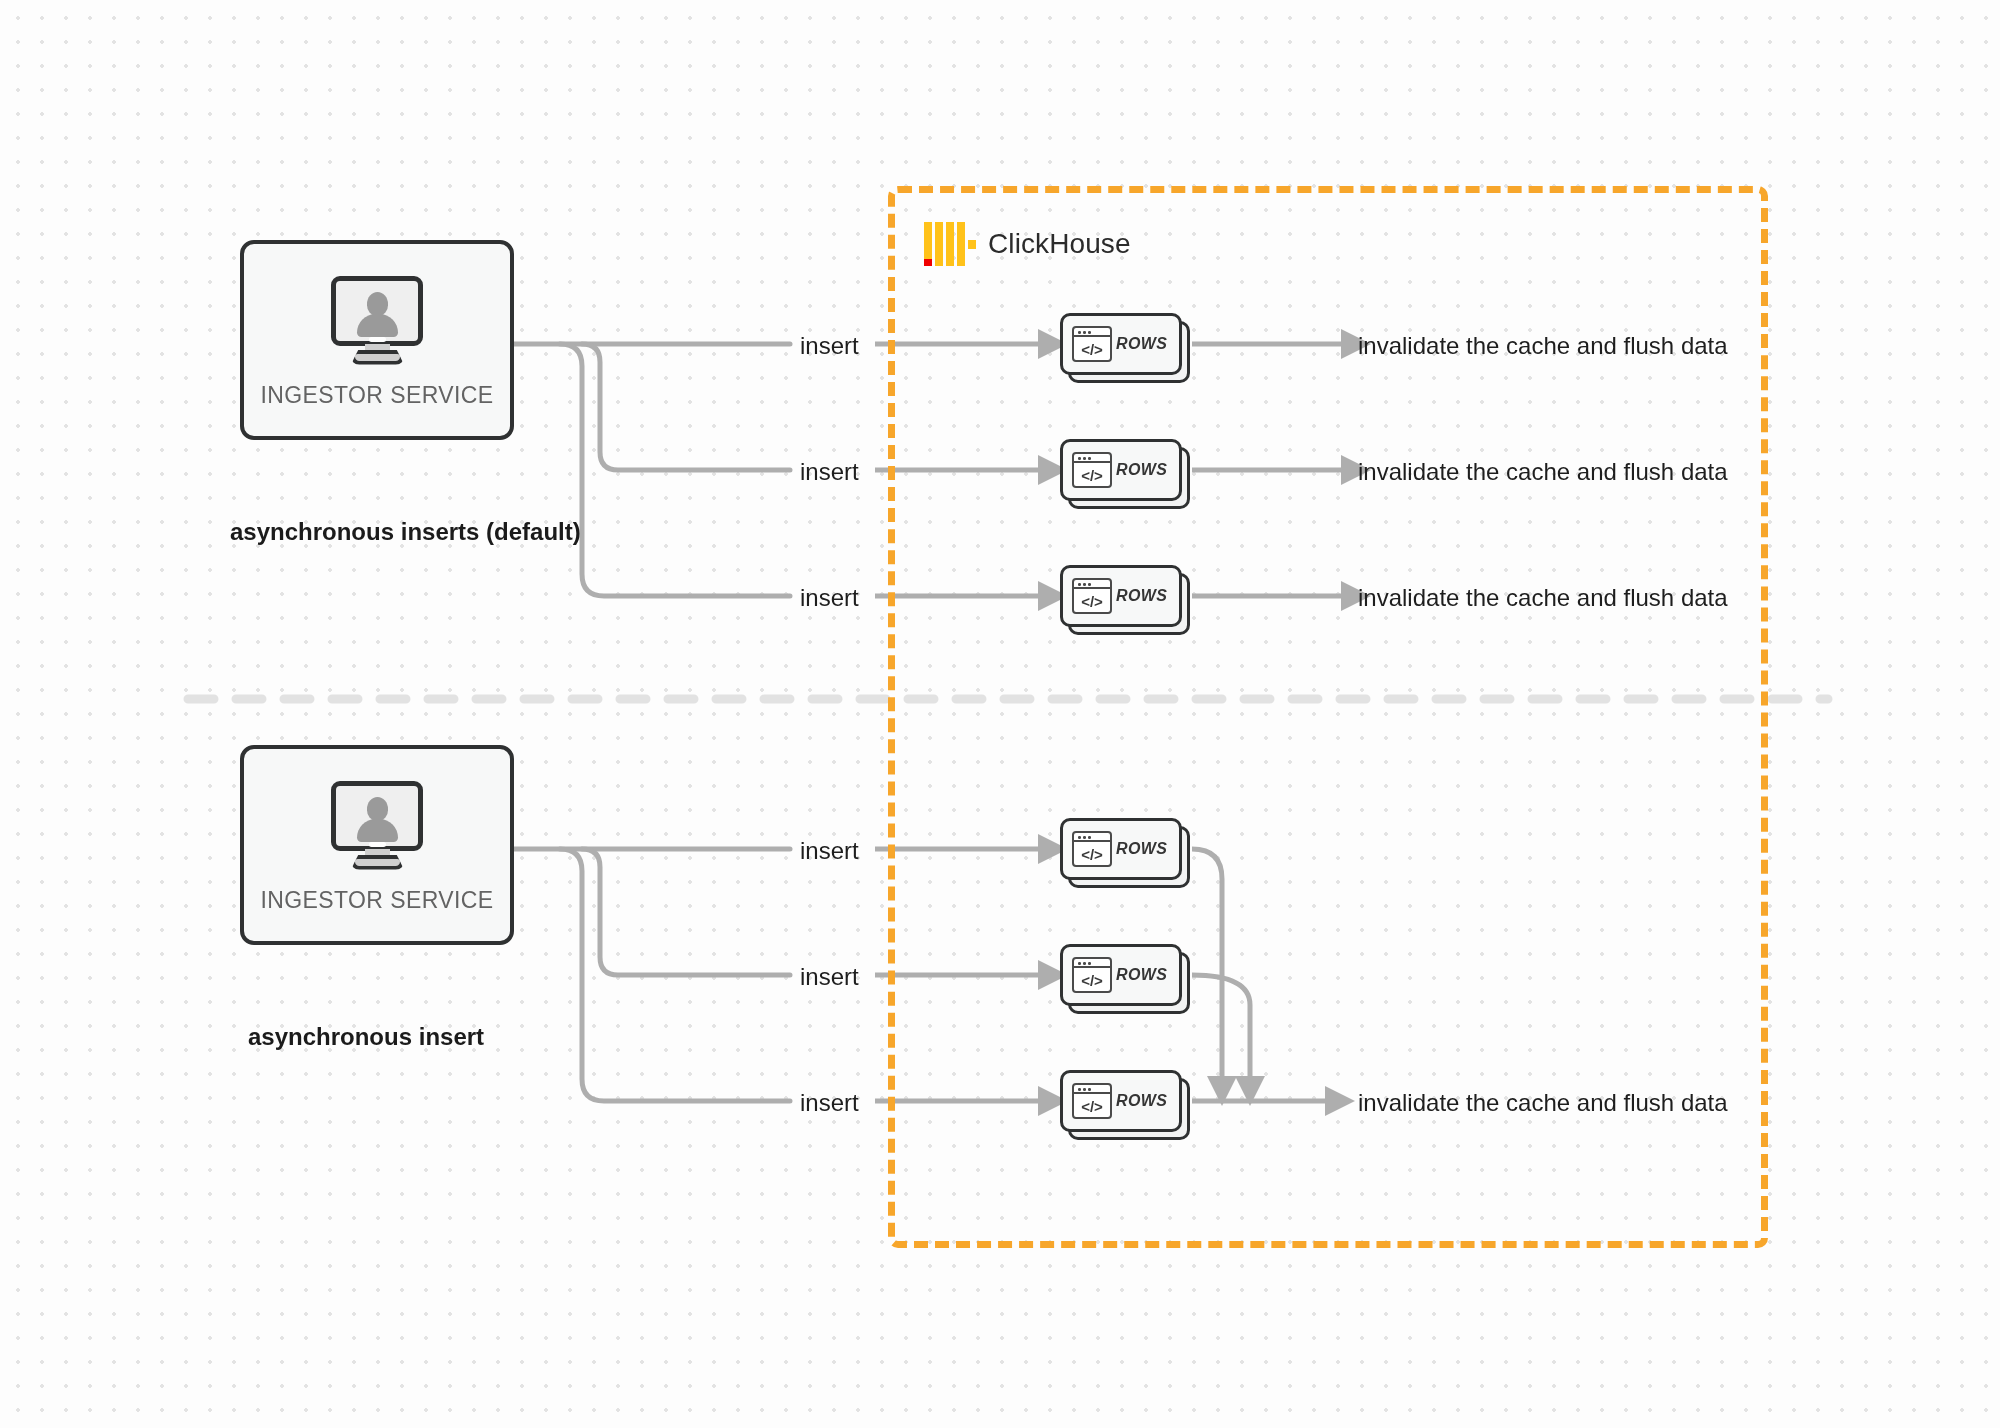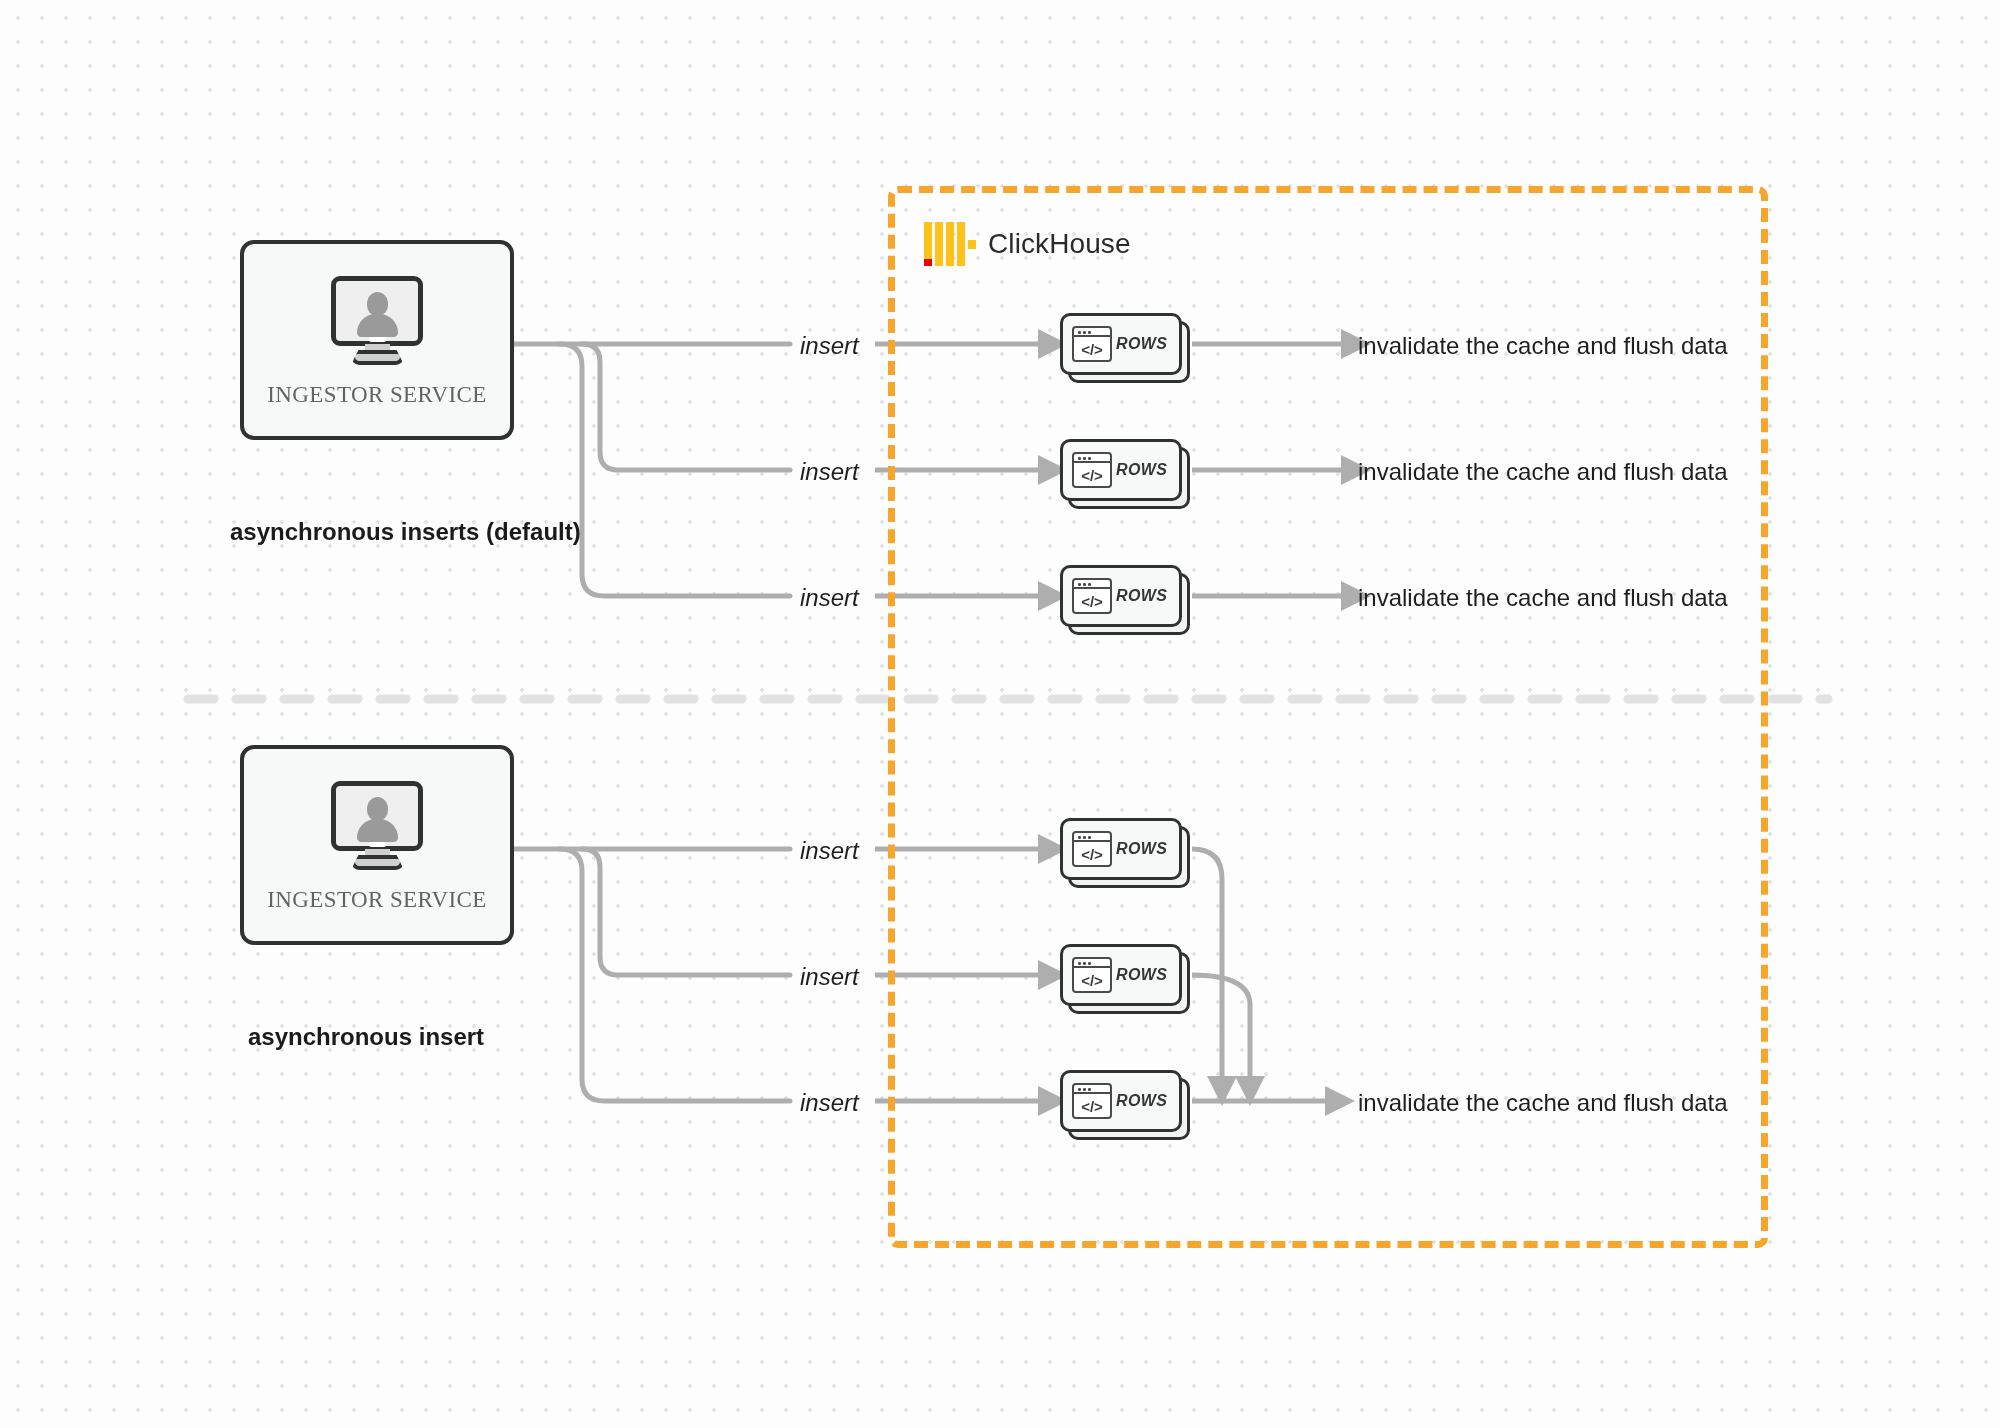--- a/index.html
+++ b/index.html
@@ -91,21 +91,20 @@
     width: 274px;
     height: 200px;
     background: #f7f8f8;
     border: 4px solid #2f3132;
     border-radius: 14px;
     box-sizing: border-box;
     display: flex;
     flex-direction: column;
     align-items: center;
     justify-content: center;
-    font-family: Liberation Serif, serif;
   }
   .ingestor.sync { left: 240px; top: 240px; }
   .ingestor.async { left: 240px; top: 745px; }
   .mon {
     position: relative;
     width: 100px;
     height: 92px;
     margin-top: 2px;
   }
   .mon .screen {
@@ -248,21 +247,21 @@
     letter-spacing: 0.4px;
   }
 
   
   .edge-label {
     position: absolute;
     font-size: 24px;
     color: #1e1e1e;
     white-space: nowrap;
   }
-  .edge-label.insert { color: #1e1e1e; font-style: italic; }
+  .edge-label.insert { color: #1e1e1e; }
   .edge-label.outcome { color: #1e1e1e; }
 </style>
 </head>
 <body>
 
 <div id="canvas">
 
   <svg id="wires" viewBox="0 0 2000 1428" xmlns="http://www.w3.org/2000/svg">
     <defs>
       <marker id="ah" markerWidth="9" markerHeight="9" refX="1.4" refY="3" orient="auto" markerUnits="strokeWidth">

